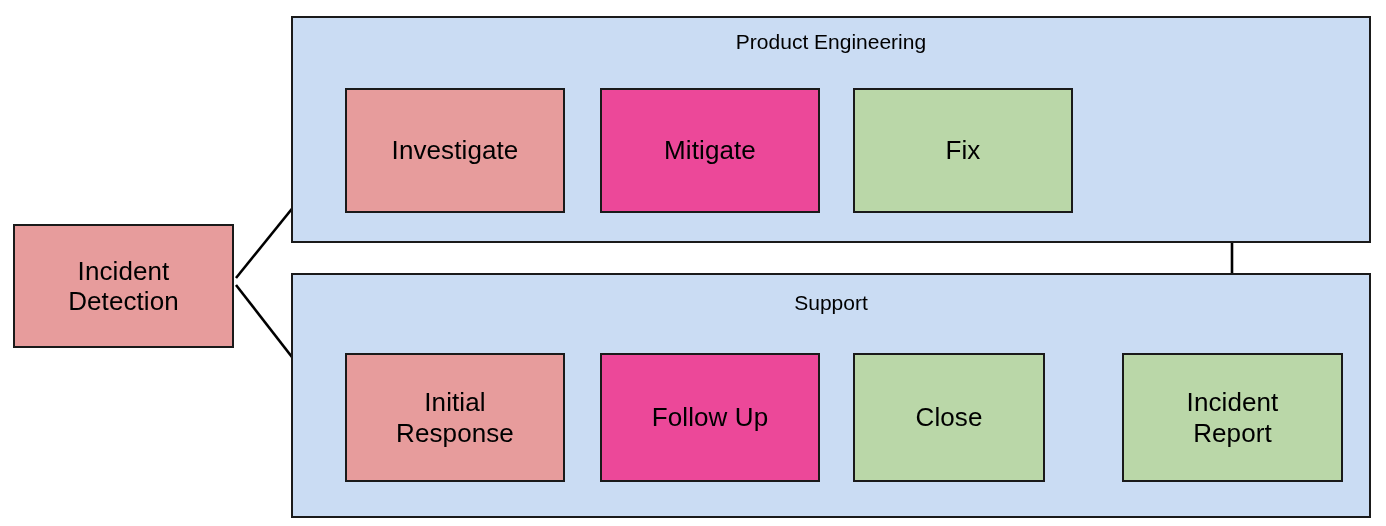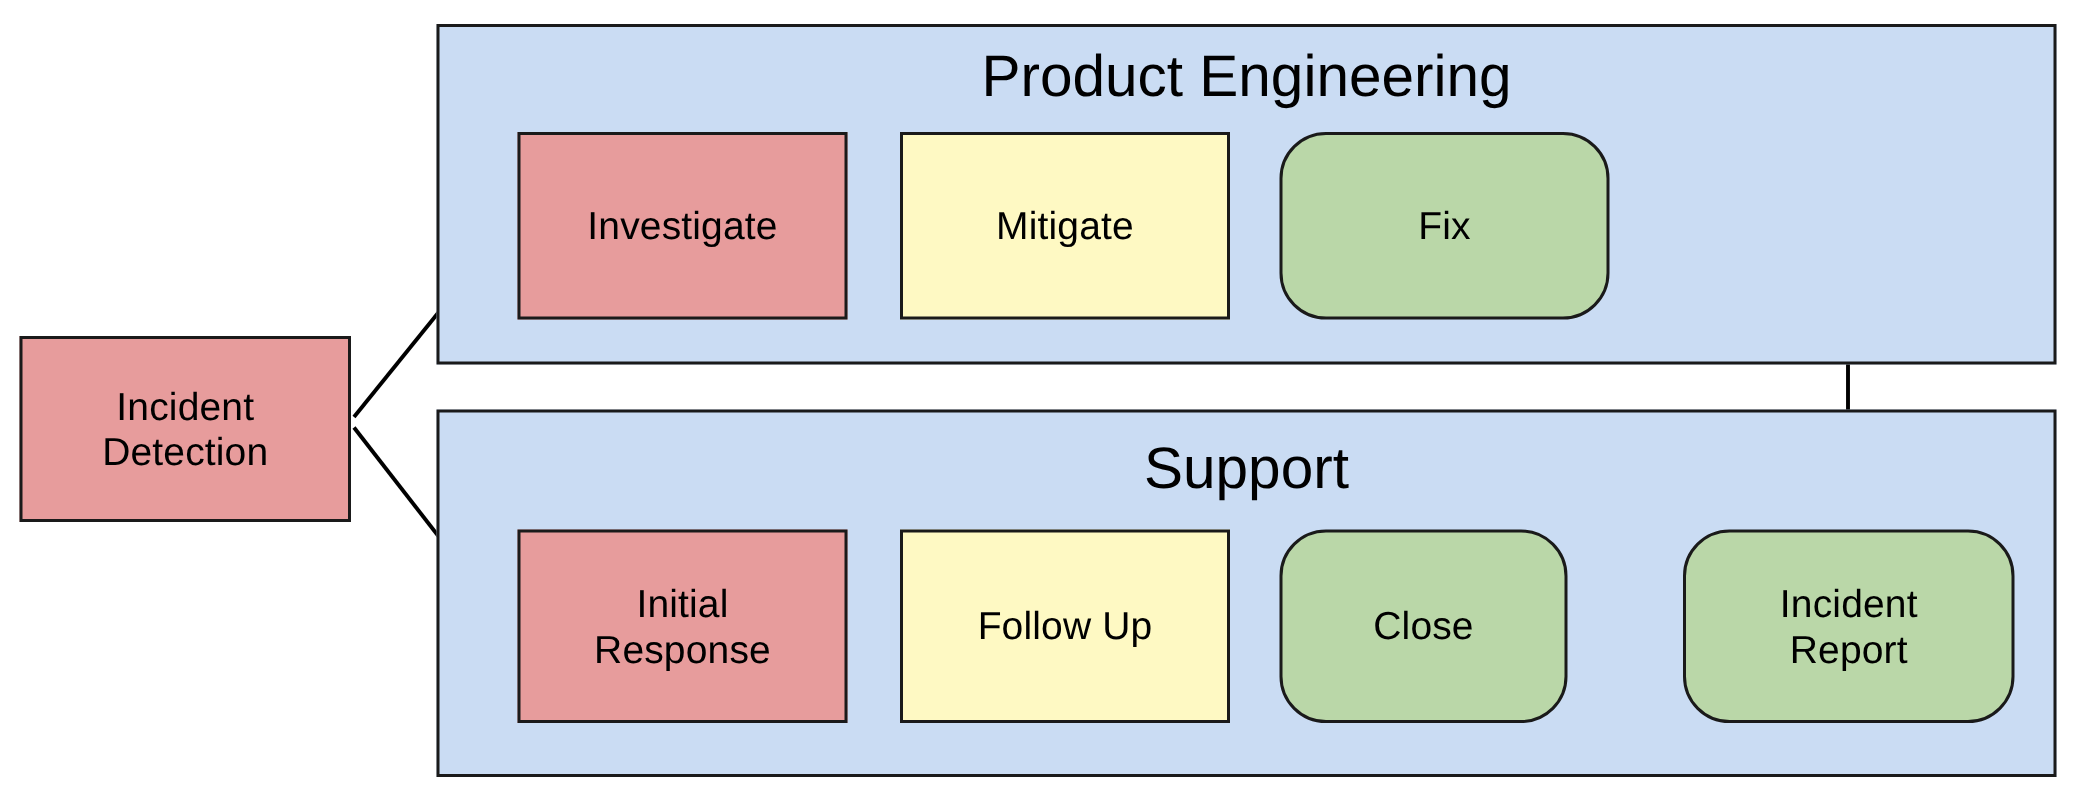--- a/index.html
+++ b/index.html
@@ -47,27 +47,27 @@
     border: 2px solid #1a1a1a;
     background: #cadcf3;
     z-index: 1;
   }
   .lane-title {
     position: absolute;
     left: 0;
     right: 0;
     top: 14px;
     text-align: center;
-    font-size: 39px;
+    font-size: 21px;
     color: #000000;
     z-index: 2;
   }
   .fill-red    { background: #e79c9c; }
-  .fill-yellow { background: #fef9c3; text-align: center; }
-  .fill-green  { background: #bad7a8; border-radius: 31px; }
+  .fill-yellow { background: #ec4899; text-align: center; }
+  .fill-green  { background: #bad7a8; }
 </style>
 </head>
 <body>
 
 <div id="stage">
 
   <div class="lane" style="left:291px; top:16px; width:1080px; height:227px;"></div>
   <div class="lane-title" style="left:291px; width:1080px; top:30px;">Product Engineering</div>
 
   <div class="lane" style="left:291px; top:273px; width:1080px; height:245px;"></div>

